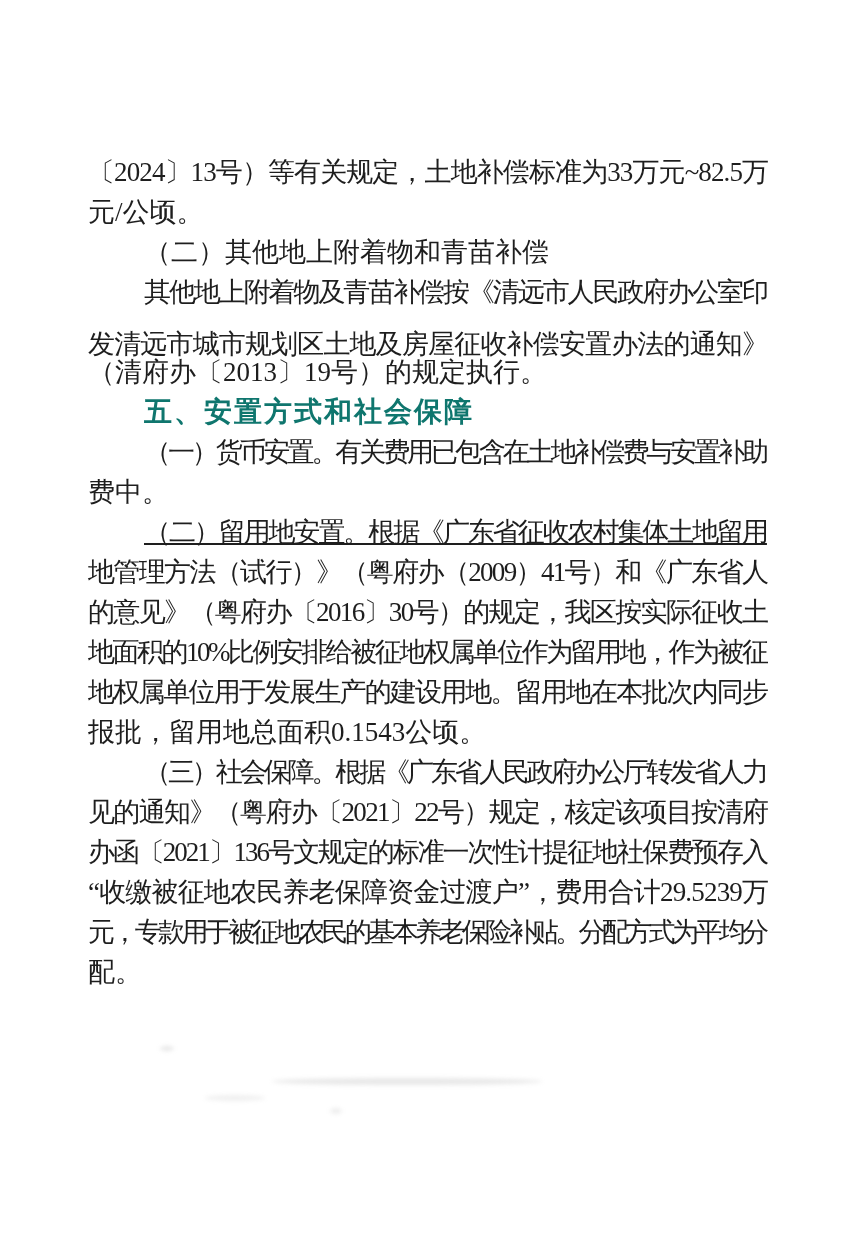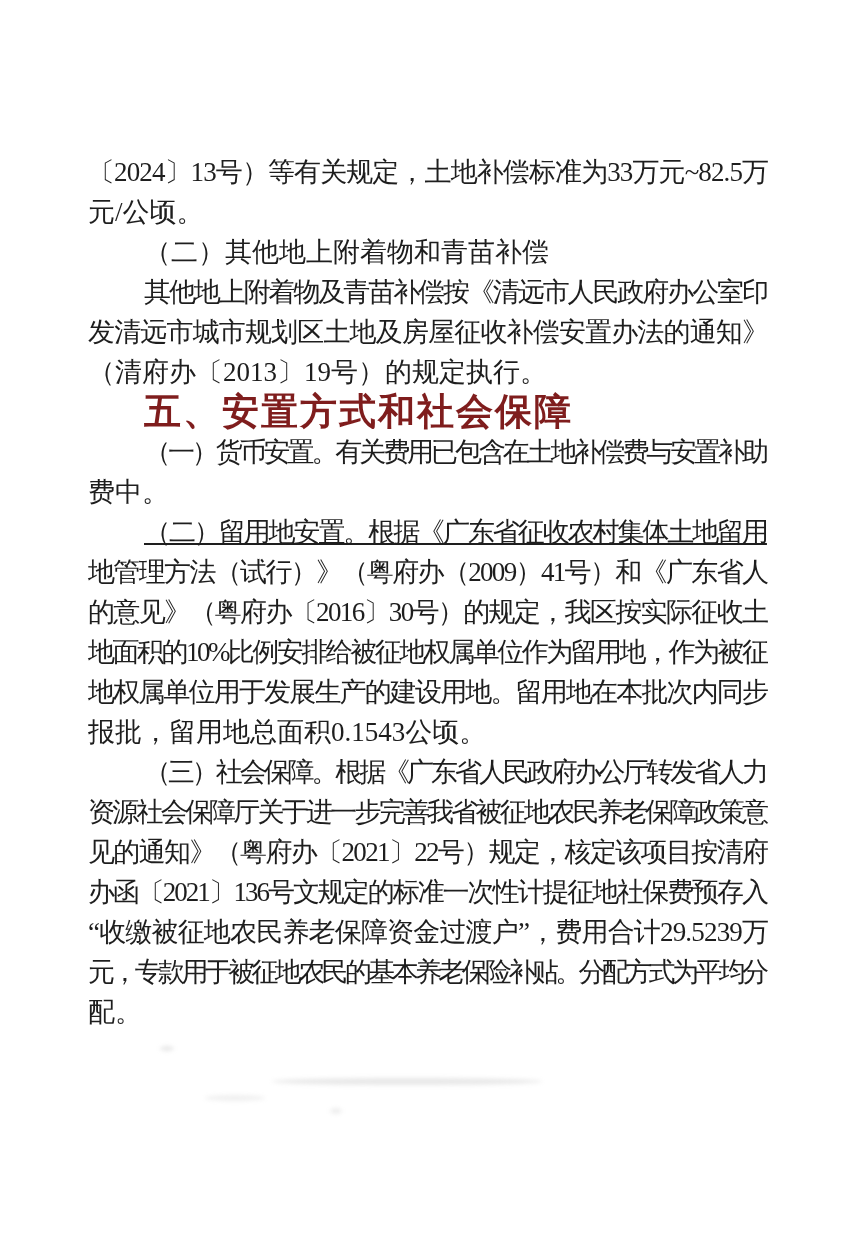--- a/index.html
+++ b/index.html
@@ -32,22 +32,22 @@
   .line > span {
     display: inline-block;
     white-space: nowrap;
   }
   .line.indent {
     padding-left: 56px;
   }
   .line.heading {
     font-family: Liberation Sans, sans-serif;
     font-weight: bold;
-    font-size: 37px;
-    color: #7f1d1d;
+    font-size: 28px;
+    color: #0f766e;
     letter-spacing: 2px;
   }
   
   .artifact {
     position: absolute;
     background: rgba(150,150,150,0.22);
     filter: blur(2px);
     border-radius: 50%;
   }
   .artifact.a1 { left: 272px; top: 1078px; width: 270px; height: 7px; }
@@ -57,33 +57,32 @@
 </style>
 </head>
 <body>
 
 <div class="page">
   <div class="content" id="content">
       <div class="line body fill"><span style="letter-spacing: -0.901855px;">〔2024〕13号）等有关规定，土地补偿标准为33万元~82.5万</span></div>
       <div class="line body"><span>元/公顷。</span></div>
       <div class="line body indent"><span>（二）其他地上附着物和青苗补偿</span></div>
       <div class="line body indent fill"><span style="letter-spacing: -2.08333px;">其他地上附着物及青苗补偿按《清远市人民政府办公室印</span></div>
-      <div class="line body fill"><span style="letter-spacing: -0.84px;">发清远市城市规划区土地及房屋征收补偿安置办法的通知》</span></div>
+      <div class="line body fill"><span style="letter-spacing: -0.84px; margin-top: 12px;">发清远市城市规划区土地及房屋征收补偿安置办法的通知》</span></div>
       <div class="line body"><span>（清府办〔2013〕19号）的规定执行。</span></div>
       <div class="line heading indent"><span>五、安置方式和社会保障</span></div>
       <div class="line body indent fill"><span style="letter-spacing: -3.08px;">（一）货币安置。有关费用已包含在土地补偿费与安置补助</span></div>
       <div class="line body"><span>费中。</span></div>
       <div class="line body indent fill"><span style="letter-spacing: -2.08333px; text-decoration: underline;">（二）留用地安置。根据《广东省征收农村集体土地留用</span></div>
       <div class="line body fill"><span style="letter-spacing: -1.65517px;">地管理方法（试行）》（粤府办（2009）41号）和《广东省人</span></div>
       <div class="line body fill"><span style="letter-spacing: -1.65517px;">的意见》（粤府办〔2016〕30号）的规定，我区按实际征收土</span></div>
       <div class="line body fill"><span style="letter-spacing: -2.51786px; text-align: right;">地面积的10%比例安排给被征地权属单位作为留用地，作为被征</span></div>
       <div class="line body fill"><span style="letter-spacing: -1.84615px;">地权属单位用于发展生产的建设用地。留用地在本批次内同步</span></div>
       <div class="line body"><span>报批，留用地总面积0.1543公顷。</span></div>
       <div class="line body indent fill"><span style="letter-spacing: -3.08px;">（三）社会保障。根据《广东省人民政府办公厅转发省人力</span></div>
-      <div class="line body fill"><span style="letter-spacing: -2.77778px;">资源社会保障厅关于进一步完善我省被征地农民养老保障政策意</span></div>
       <div class="line body fill"><span style="letter-spacing: -1.65517px;">见的通知》（粤府办〔2021〕22号）规定，核定该项目按清府</span></div>
       <div class="line body fill"><span style="letter-spacing: -2.05px;">办函〔2021〕136号文规定的标准一次性计提征地社保费预存入</span></div>
       <div class="line body fill"><span style="letter-spacing: -0.823958px;">“收缴被征地农民养老保障资金过渡户”，费用合计29.5239万</span></div>
       <div class="line body fill"><span style="letter-spacing: -3.64286px;">元，专款用于被征地农民的基本养老保险补贴。分配方式为平均分</span></div>
       <div class="line body"><span>配。</span></div>
     </div>
   <div class="artifact a1"></div>
   <div class="artifact a2"></div>
   <div class="artifact a3"></div>
   <div class="artifact a4"></div>

